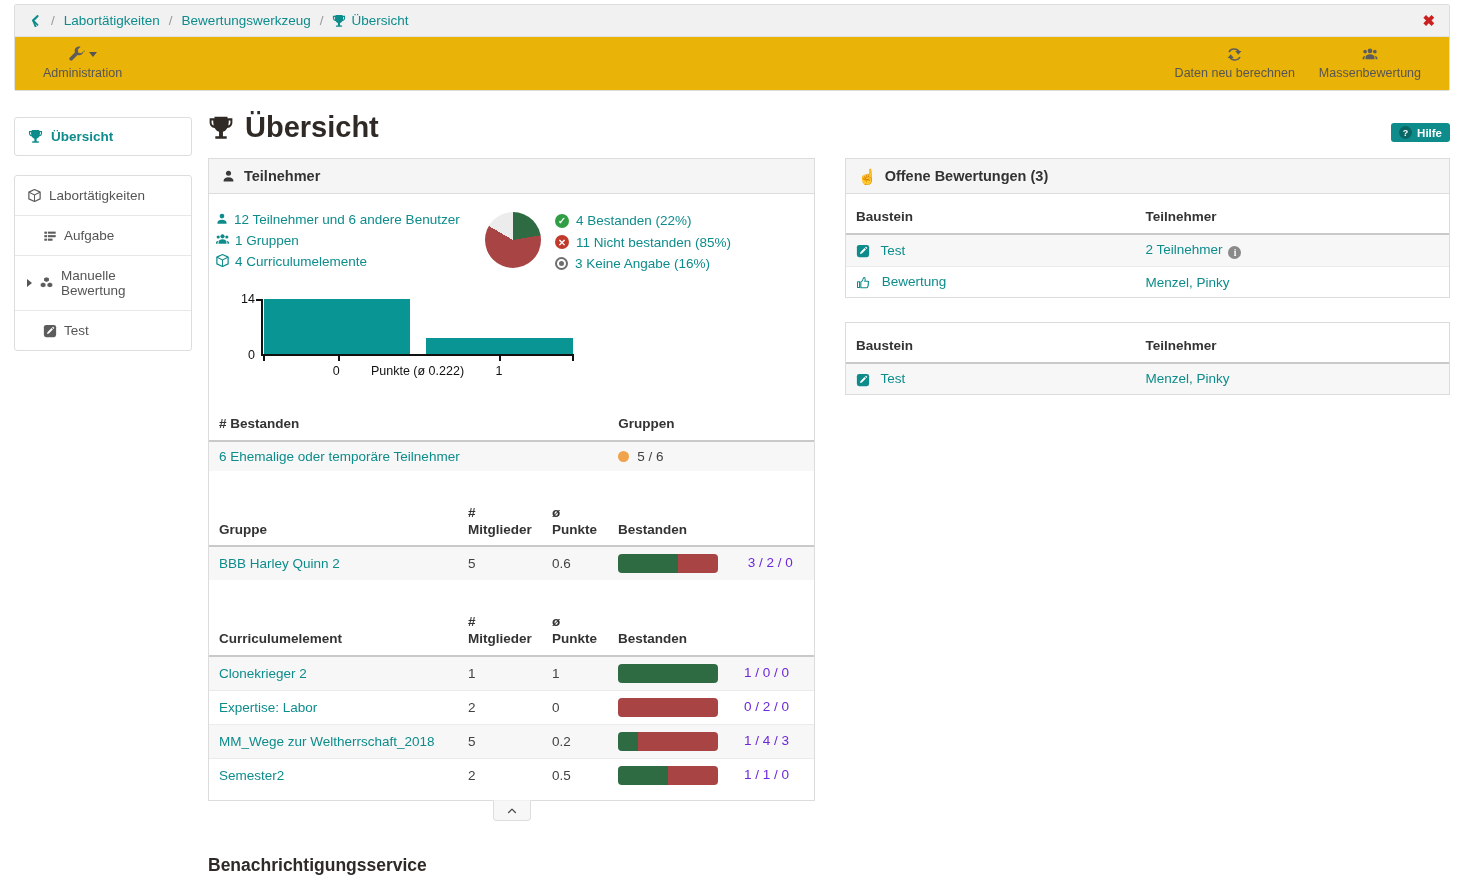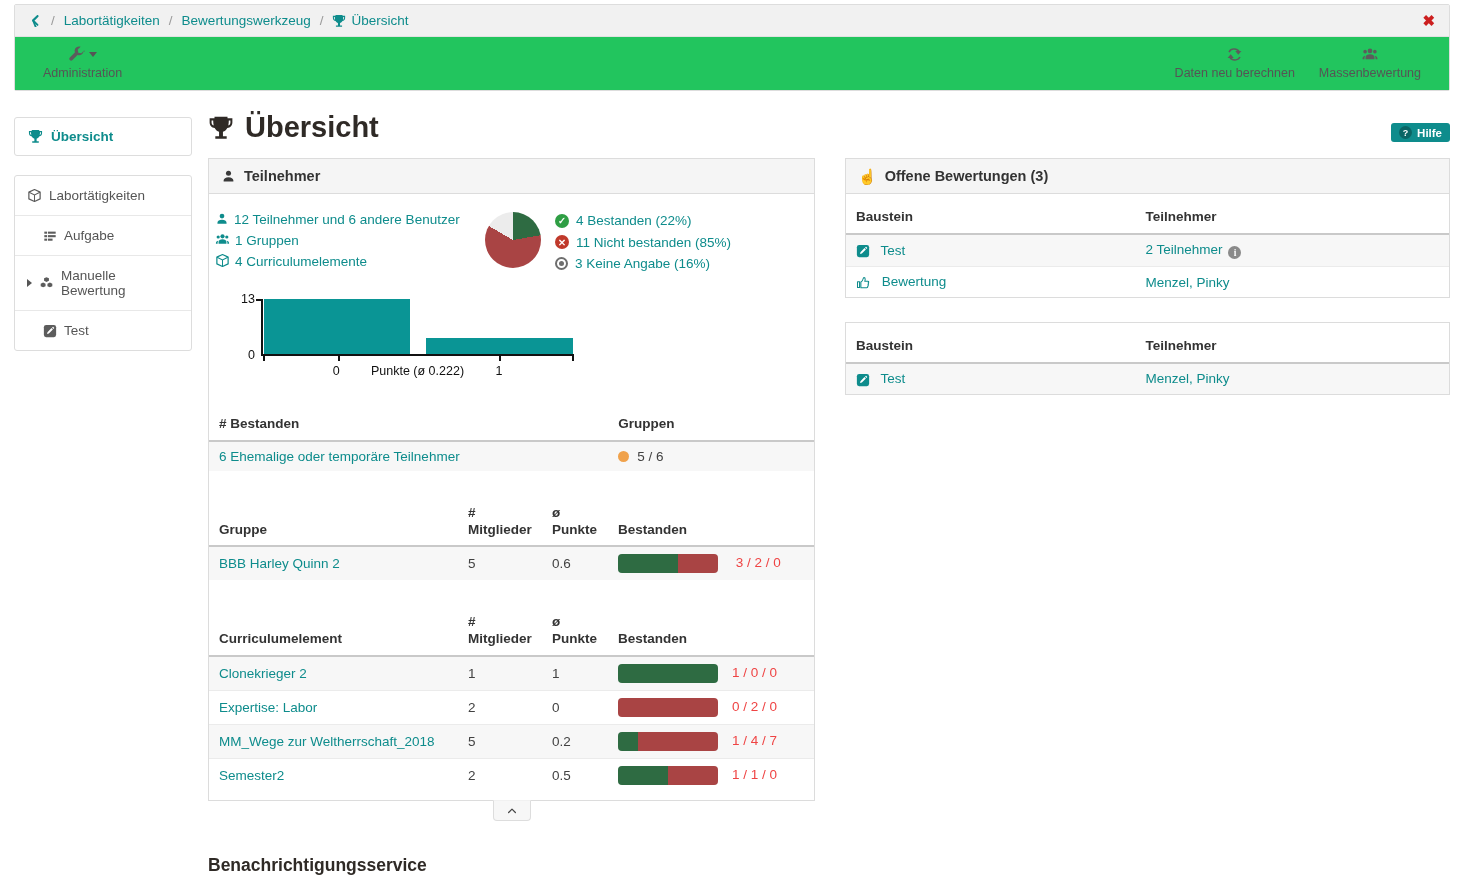--- a/index.html
+++ b/index.html
@@ -17,21 +17,21 @@
     display:flex; align-items:center; gap:9px;
     background:#f1f1f1; border-bottom:1px solid #e2e2e2;
     padding:8px 14px; font-size:13.5px;
   }
   .crumb-link { color:#0E8C8C; }
   .crumb-sep { color:#9a9a9a; }
   .crumb-cur { display:flex; align-items:center; gap:5px; color:#0E8C8C; }
   .crumb-back { display:flex; align-items:center; color:#0E8C8C; }
   .close-x { margin-left:auto; color:#CC1F1F; font-size:15px; font-weight:bold; line-height:1; cursor:pointer; }
 
-  .actions { background:#22c55e; display:flex; align-items:center; padding:7px 16px 8px; }
+  .actions { background:#eab308; display:flex; align-items:center; padding:7px 16px 8px; }
   .action-btn {
     display:flex; flex-direction:column; align-items:center; gap:3px;
     color:#555; font-size:12.5px; padding:2px 12px; cursor:pointer;
   }
   .action-btn .ic { color:#5c5c5c; }
   .action-right { margin-left:auto; display:flex; }
   .iconrow { display:flex; align-items:center; gap:4px; }
   .caret-down { width:0; height:0; border-left:4px solid transparent; border-right:4px solid transparent; border-top:5px solid #555; }
   .caret-right { width:0; height:0; border-top:4px solid transparent; border-bottom:4px solid transparent; border-left:5px solid #555; }
 
@@ -120,21 +120,21 @@
   .dtable a { color:#0E8C8C; }
   .mt { margin-top:26px; }
   .dot { display:inline-block; width:11px; height:11px; border-radius:50%; background:#F0A24C; margin-right:8px; vertical-align:-1px; }
   .progress {
     display:inline-block; width:100px; height:19px; border-radius:4px;
     overflow:hidden; background:#e4e4e4; vertical-align:middle; font-size:0; white-space:nowrap;
   }
   .progress span { display:inline-block; height:100%; }
   .progress .pg { background:#2E6B42; }
   .progress .pr { background:#A94444; }
-  .ratio { margin-left:14px; color:#ef4444; }
+  .ratio { margin-left:26px; color:#6d28d9; }
   .cell-icon { color:#0E8C8C; vertical-align:-2px; margin-right:7px; }
   .info-i {
     display:inline-flex; width:13px; height:13px; border-radius:50%; background:#8a8a8a;
     color:#fff; font-size:9.5px; font-weight:bold; align-items:center; justify-content:center;
     font-style:normal; margin-left:6px; vertical-align:-2px; font-family:"Liberation Serif", serif;
   }
   .rtable th { padding-top:15px; }
   .panel + .panel-gap { height:24px; }
   .pad-bottom { padding-bottom:8px; }
 
@@ -358,21 +358,21 @@
                     <i></i>
                   </span>
                 <a>3 Keine Angabe (16%)</a>
               </div>
             </div>
           </div>
 
           <div class="chart">
             <div class="plot">
               <span class="ytickmark"></span>
-              <span class="ylab top">13</span>
+              <span class="ylab top">14</span>
               <span class="ylab bot">0</span>
               <div class="vbar b0" style="height: 100%; background: rgb(10, 149, 149);"></div>
               <div class="vbar b1" style="height: 28.5714%; background: rgb(10, 149, 149);"></div>
               <span class="xtick" style="left:0%"></span>
               <span class="xtick" style="left:24%"></span>
               <span class="xtick" style="left:76%"></span>
               <span class="xtick" style="left:99.5%"></span>
             </div>
             <div class="xlabels">
               <span style="left:24%">0</span>
@@ -437,21 +437,21 @@
               <tr>
                 <td><a>Expertise: Labor</a></td>
                 <td>2</td>
                 <td>0</td>
                 <td><span class="progress"><span class="pg" style="width: 0%;"></span><span class="pr" style="width: 100%;"></span></span><span class="ratio">0 / 2 / 0</span></td>
               </tr>
               <tr>
                 <td><a>MM_Wege zur Weltherrschaft_2018</a></td>
                 <td>5</td>
                 <td>0.2</td>
-                <td><span class="progress"><span class="pg" style="width: 20%;"></span><span class="pr" style="width: 80%;"></span></span><span class="ratio">1 / 4 / 7</span></td>
+                <td><span class="progress"><span class="pg" style="width: 20%;"></span><span class="pr" style="width: 80%;"></span></span><span class="ratio">1 / 4 / 3</span></td>
               </tr>
               <tr>
                 <td><a>Semester2</a></td>
                 <td>2</td>
                 <td>0.5</td>
                 <td><span class="progress"><span class="pg" style="width: 50%;"></span><span class="pr" style="width: 50%;"></span></span><span class="ratio">1 / 1 / 0</span></td>
               </tr>
             </tbody>
           </table>
         </div>

